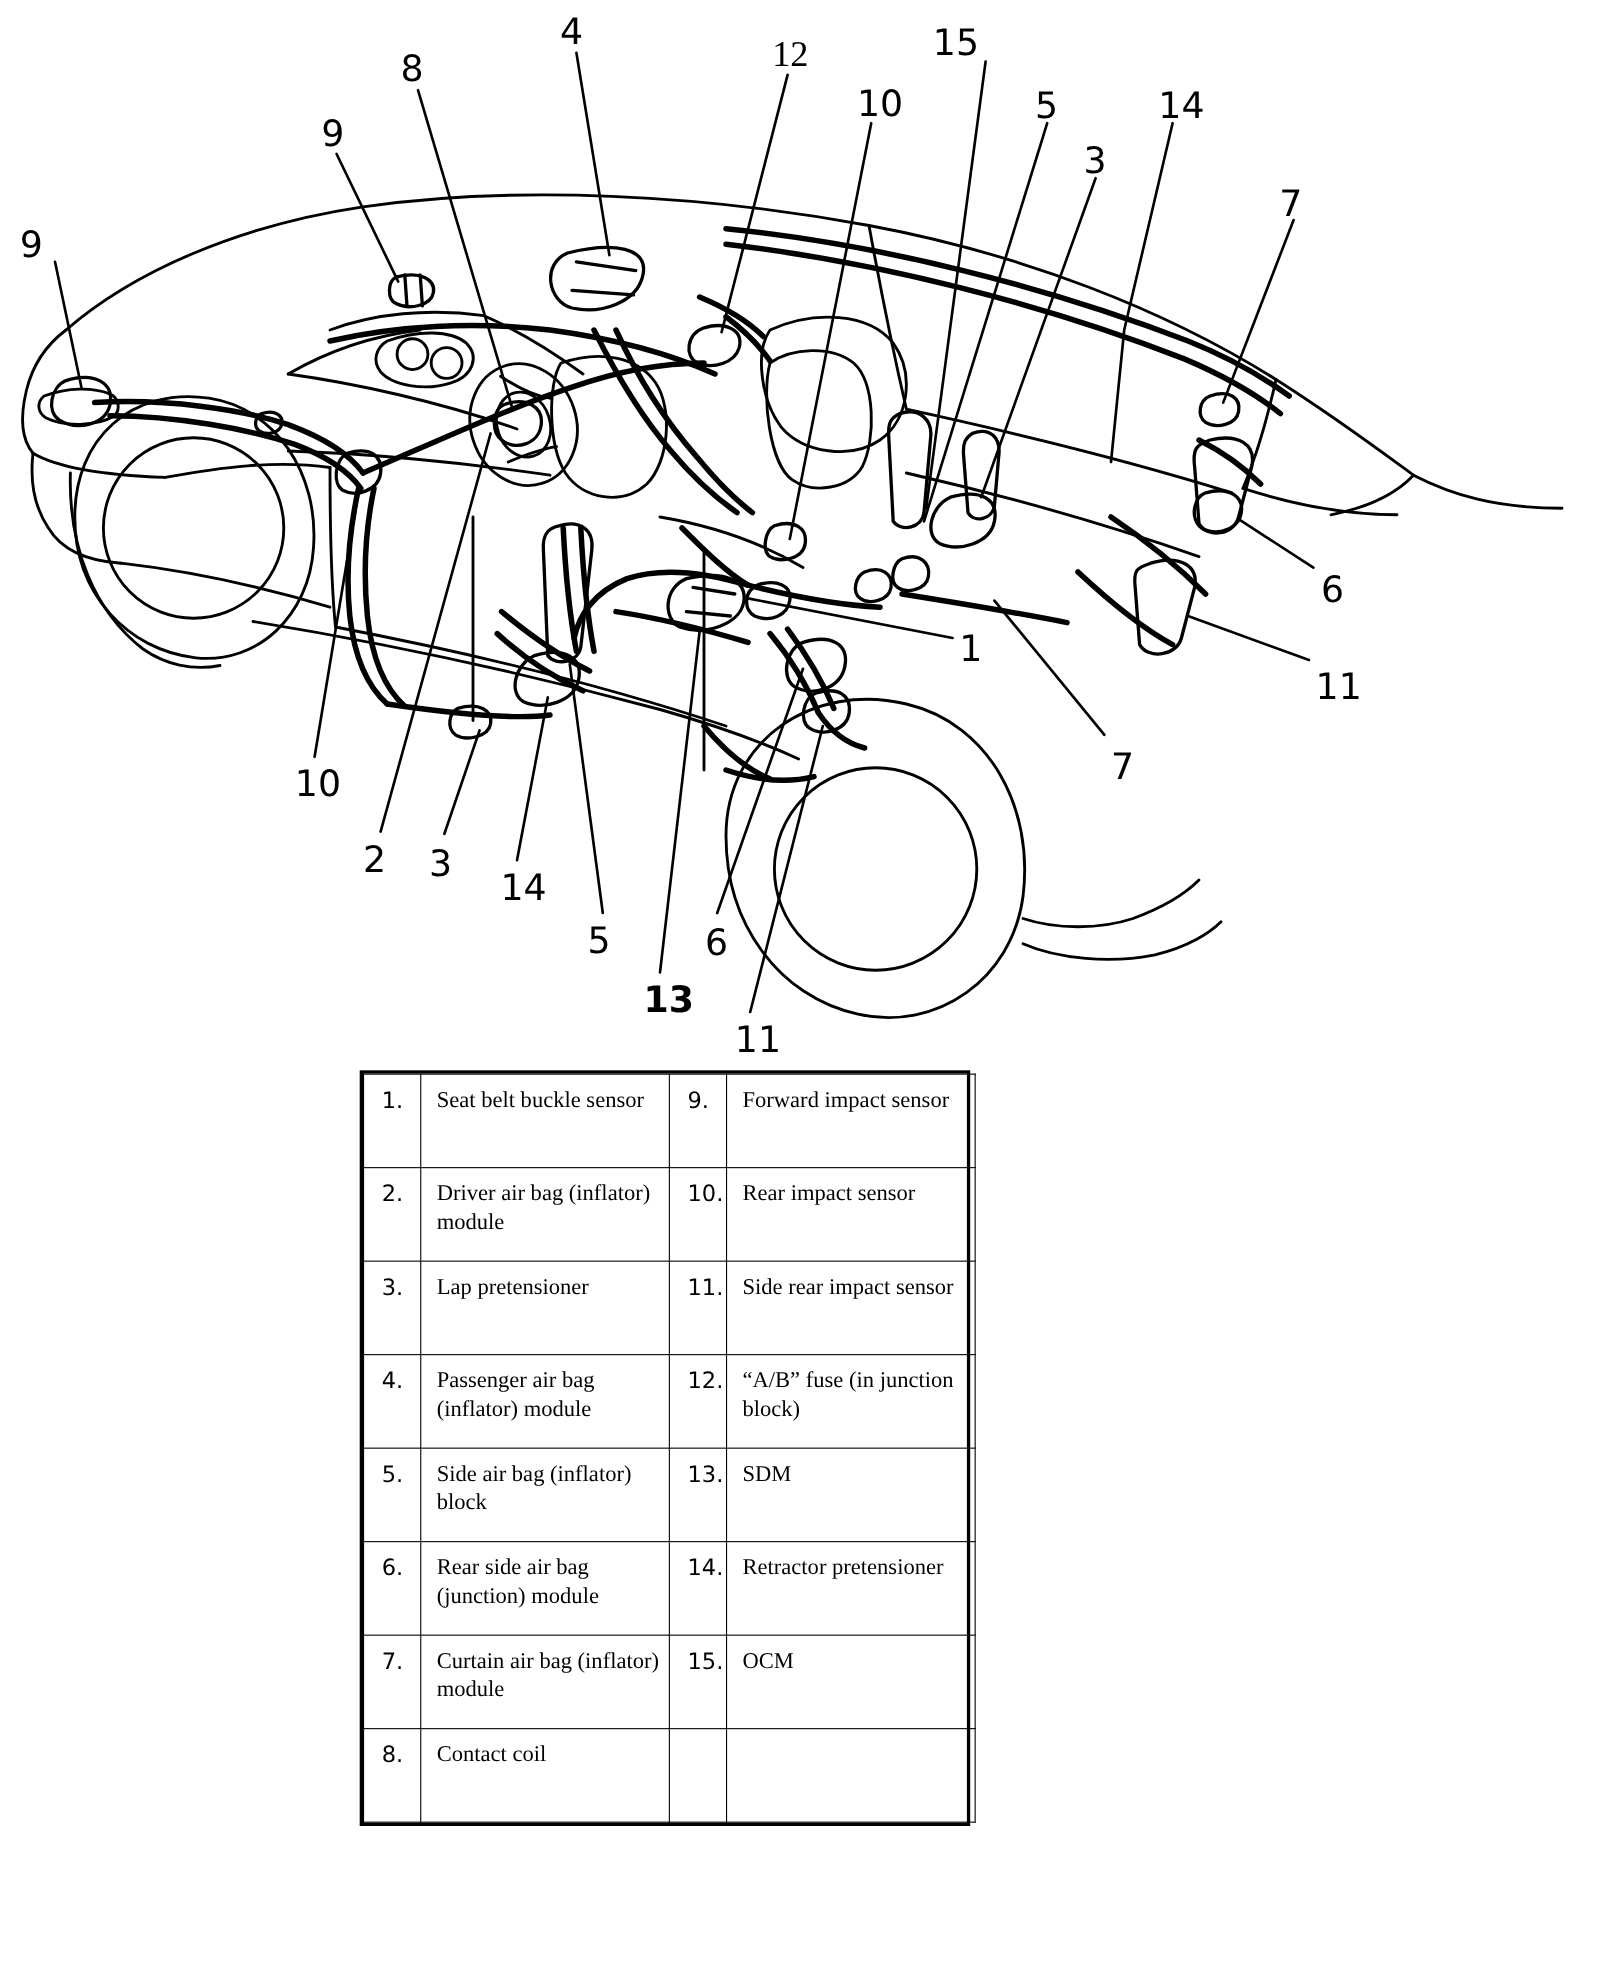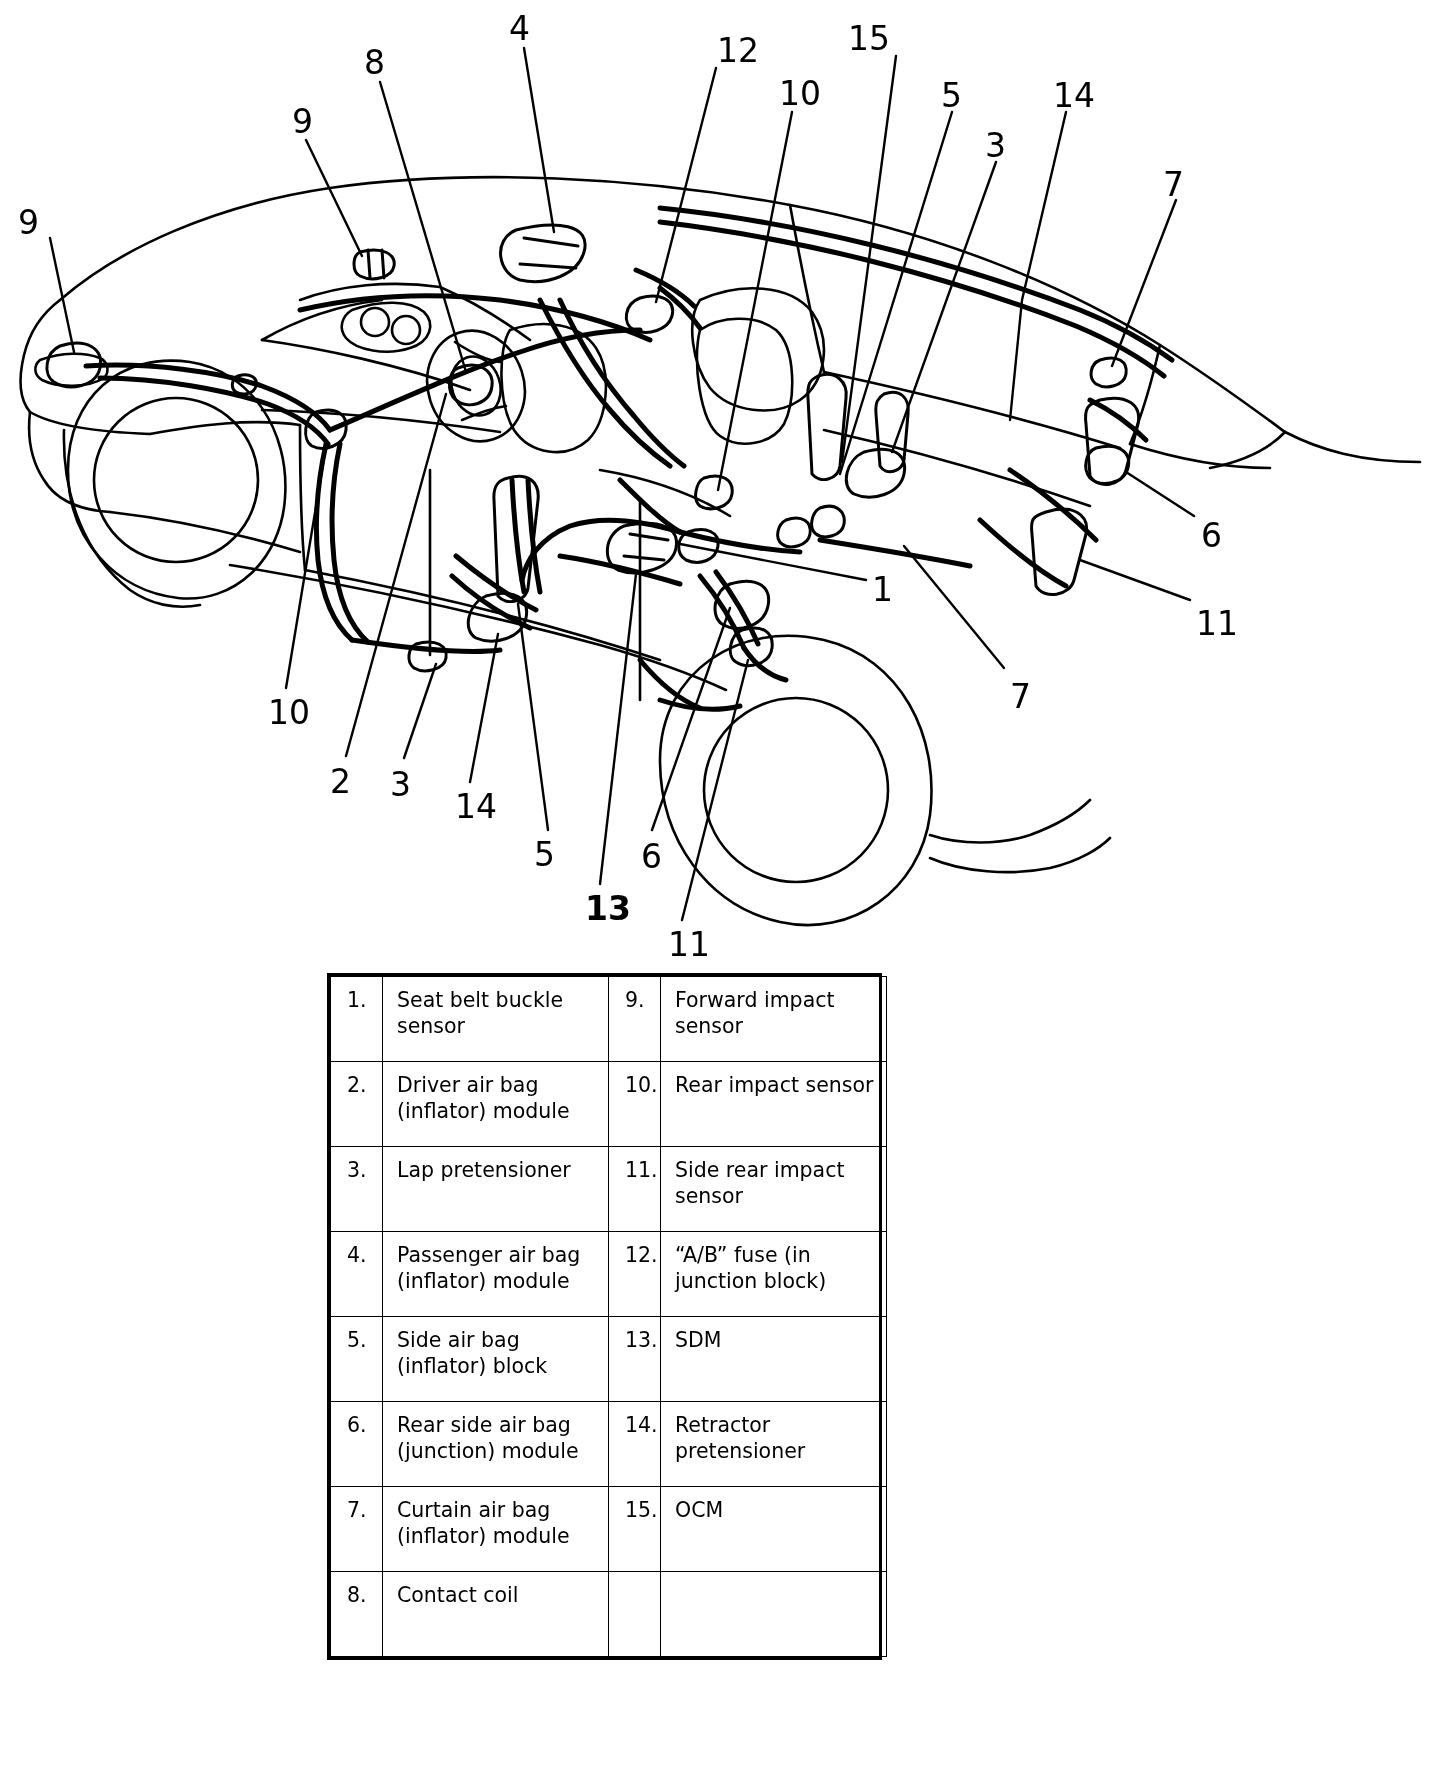--- a/index.html
+++ b/index.html
@@ -60,20 +60,21 @@
     font-family: "DejaVu Sans", sans-serif;
     height: 62px;
   }
   #legend td.num {
     width: 46px;
     padding-right: 0;
     padding-left: 16px;
     white-space: nowrap;
   }
   #legend td.txt {
+    font-family: Liberation Serif, serif;
   }
   #legend col.c-num { width: 52px; }
   #legend col.c-txt { width: 226px; }
   #legend td.blank { border-left: 1.5px solid #000; }
 </style>
 </head>
 <body>
 
 <div id="diagram-wrap">
 
@@ -267,21 +268,21 @@
       <path d="M652 830 L 730 608"></path>
       <path d="M600 884 L 636 574"></path>
       <path d="M682 920 L 748 660"></path>
     </g>
   </svg>
 
   <div class="callout" style="left:18px; top:206px;">9</div>
   <div class="callout" style="left:292px; top:105px;">9</div>
   <div class="callout" style="left:364px; top:46px;">8</div>
   <div class="callout" style="left:509px; top:12px;">4</div>
-  <div class="callout" style="left:717px; top:34px;">12</div>
+  <div class="callout" style="left:702px; top:34px;font-family:Liberation Serif, serif;">12</div>
   <div class="callout" style="left:779px; top:77px;">10</div>
   <div class="callout" style="left:848px; top:22px;">15</div>
   <div class="callout" style="left:941px; top:79px;">5</div>
   <div class="callout" style="left:985px; top:129px;">3</div>
   <div class="callout" style="left:1053px; top:79px;">14</div>
   <div class="callout" style="left:1163px; top:168px;">7</div>
   <div class="callout" style="left:1201px; top:519px;">6</div>
   <div class="callout" style="left:1196px; top:607px;">11</div>
   <div class="callout" style="left:872px; top:573px;">1</div>
   <div class="callout" style="left:1010px; top:680px;">7</div>

